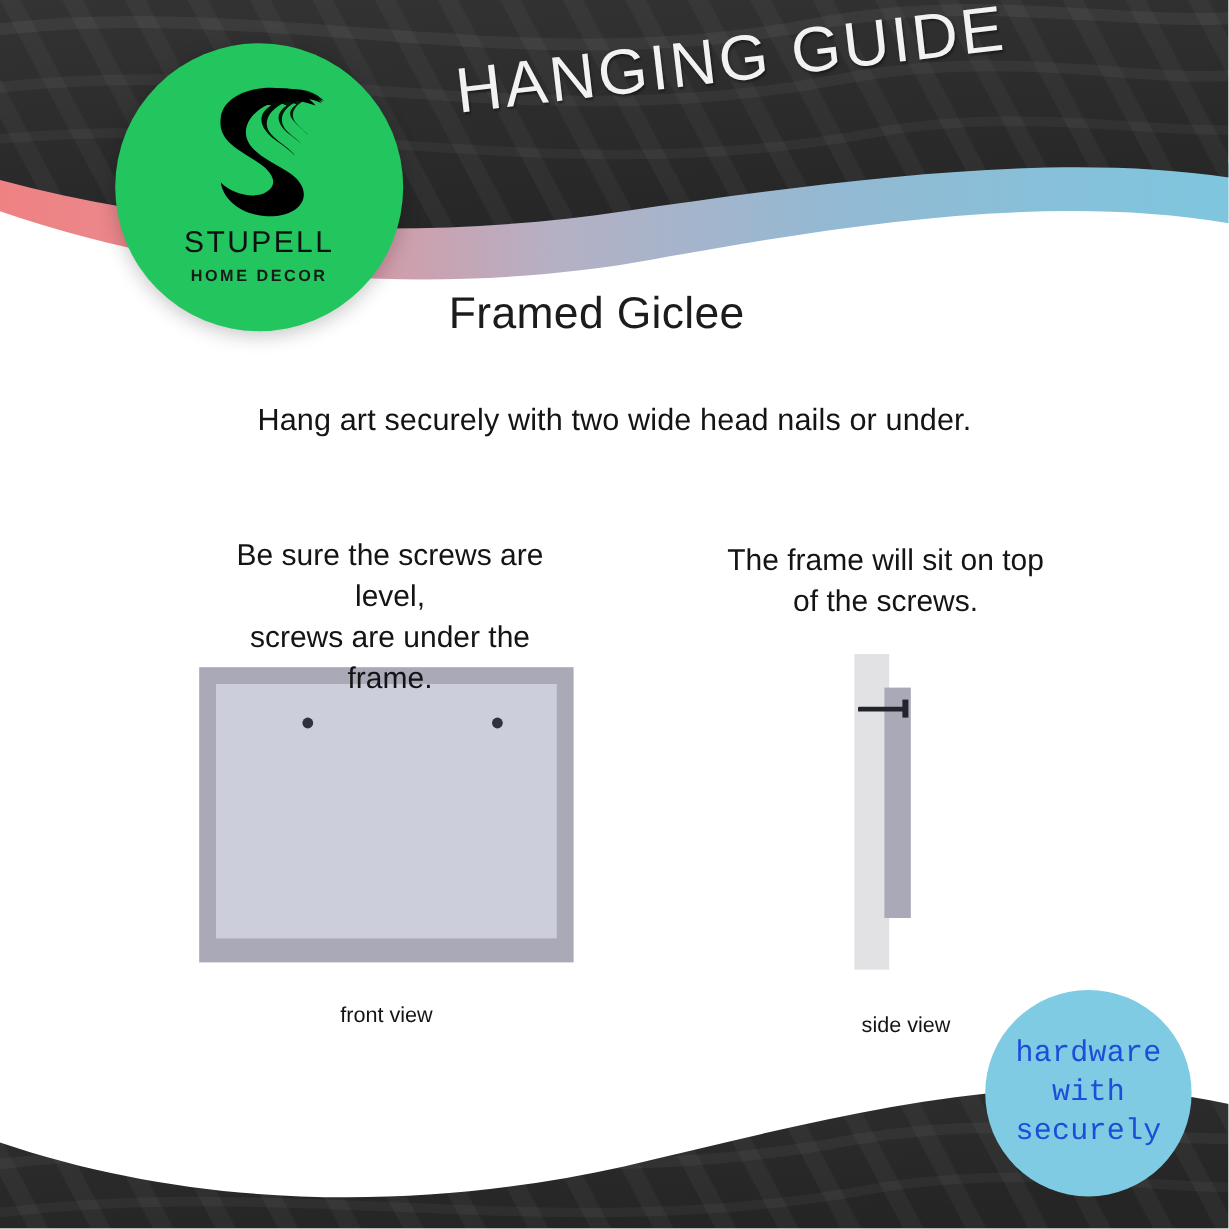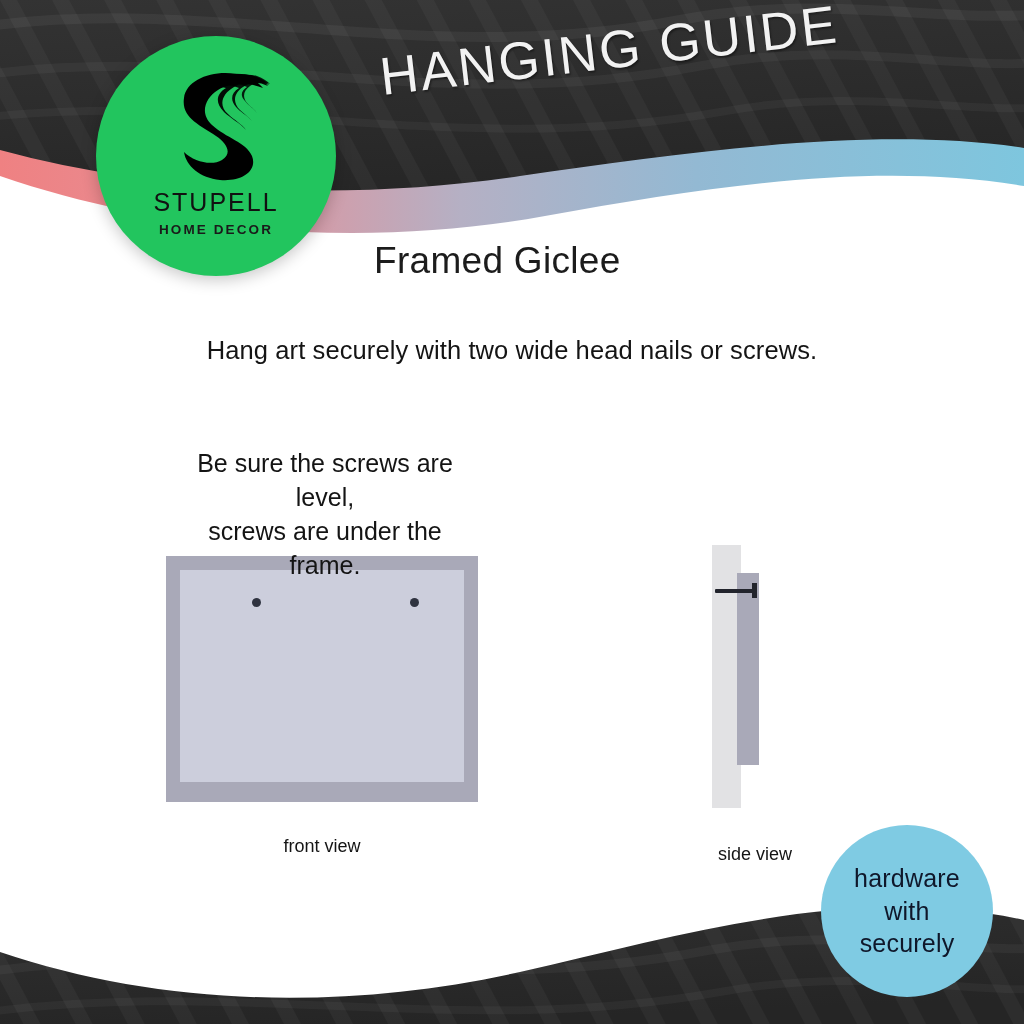--- a/index.html
+++ b/index.html
@@ -227,25 +227,26 @@
     border-radius: 50%;
     background: #7fcbe3;
     z-index: 7;
     display: flex;
     flex-direction: column;
     align-items: center;
     justify-content: center;
   }
   #hardware-badge span {
     display: block;
-    color: #0f172a;
+    color: #1d4ed8;
     font-size: 25px;
     line-height: 1.30;
     text-align: center;
     letter-spacing: 0.2px;
+    font-family: Liberation Mono, monospace;
   }
 </style>
 </head>
 <body>
 
 <div id="page">
 
   <svg class="wave-layer" viewBox="0 0 1024 1024" preserveAspectRatio="none" xmlns="http://www.w3.org/2000/svg">
     <defs>
       <linearGradient id="waveGrad" x1="0" y1="0" x2="1" y2="0">
@@ -322,27 +323,31 @@
                C 81,22 73,20 66,20 Z" opacity="0.86"></path>
     </svg>
     <div id="logo-wordmark">STUPELL</div>
     <div id="logo-subword">HOME DECOR</div>
   </div>
 
   <div id="header-title">HANGING GUIDE</div>
 
   <div id="product-subtitle">Framed Giclee</div>
 
-  <div id="main-instruction">Hang art securely with two wide head nails or screws.</div>
+  <div id="main-instruction">Hang art securely with two wide head nails or under.</div>
 
   <div id="caption-front" class="caption-block">
     <div>Be sure the screws are level,</div>
     <div>screws are under the frame.</div>
   </div>
 
+  <div id="caption-side" class="caption-block">
+    <div>The frame will sit on top</div>
+    <div>of the screws.</div>
+  </div>
 
   <div id="front-view-diagram">
     <div id="front-view-panel">
       <div id="screw-dot-left" class="screw-dot"></div>
       <div id="screw-dot-right" class="screw-dot"></div>
     </div>
   </div>
 
   <div id="side-view-diagram">
     <div id="side-wall-bar"></div>

